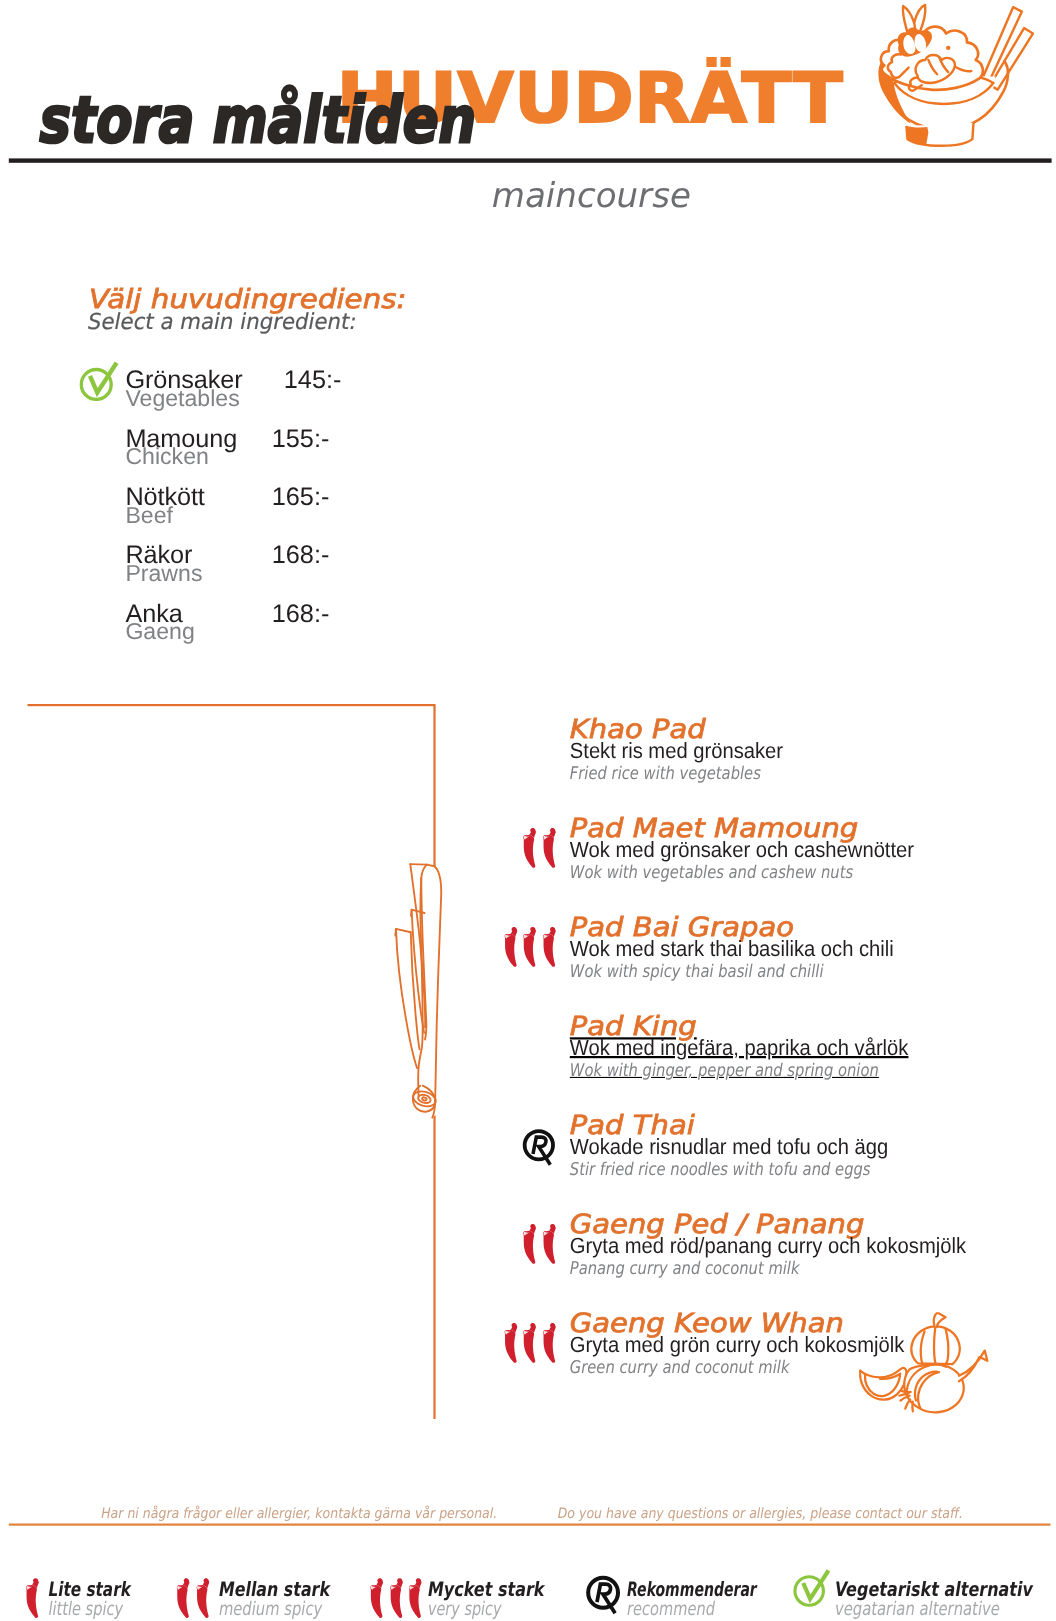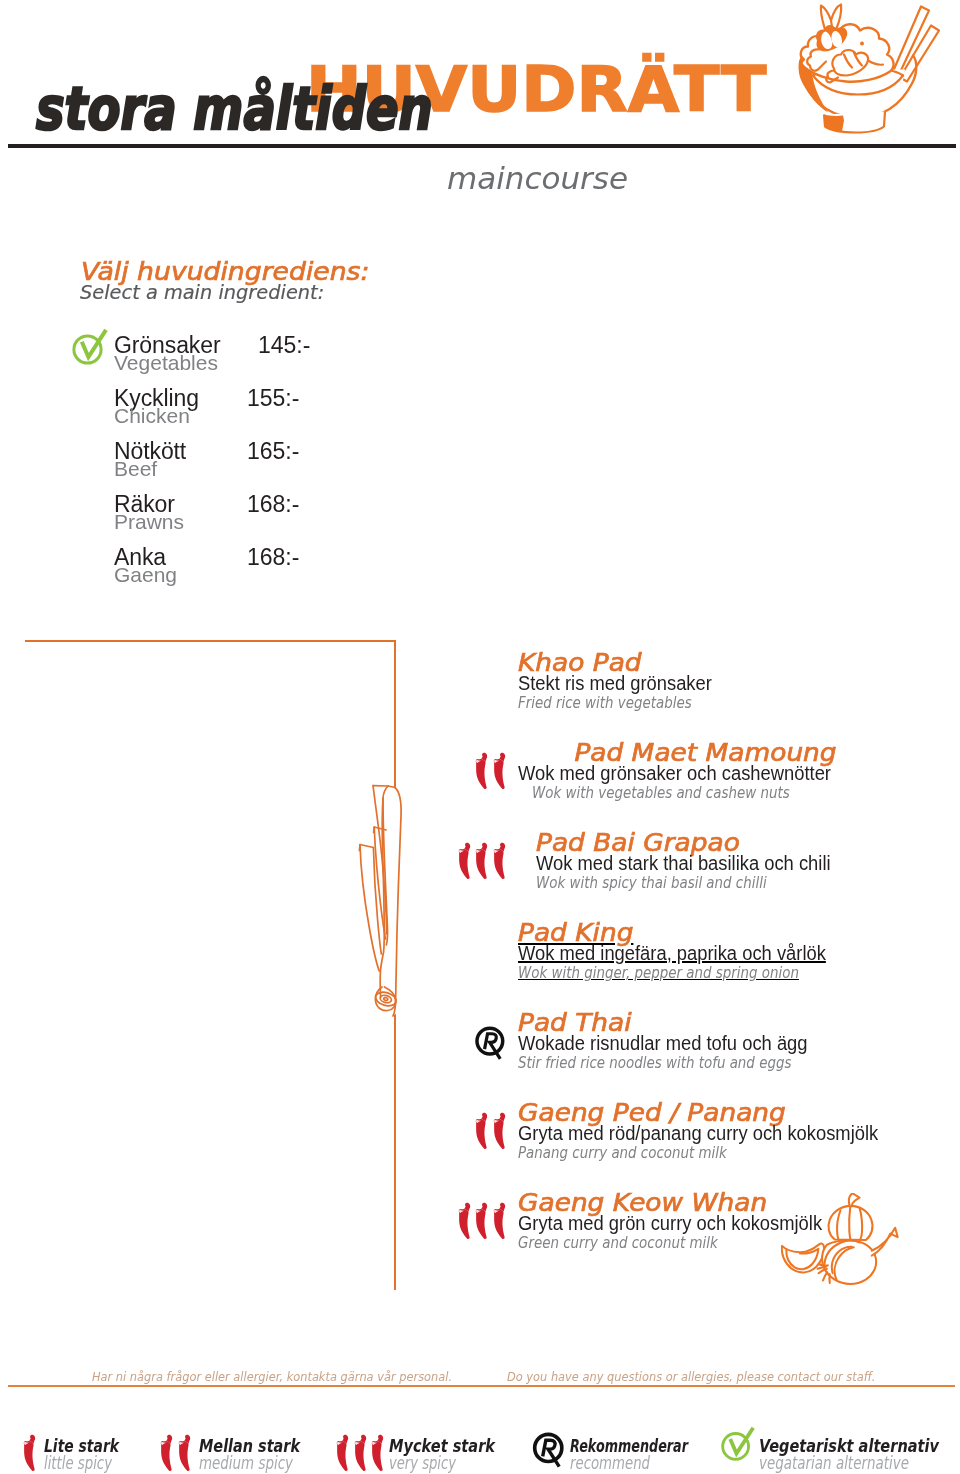--- a/index.html
+++ b/index.html
@@ -120,21 +120,21 @@
     <path d="M11.8 14.8 L18.4 30.0 L36.0 2.8" fill="none" stroke="#8CC63F" stroke-width="4.0" stroke-linecap="butt" stroke-linejoin="miter"></path>
   </svg>
 
   <div id="ing-list">
       <div class="ing" style="left: 114px; top: 334px;">
         <div class="sv">Grönsaker</div>
         <div class="en">Vegetables</div>
         <div class="pr" style="left: 144px;">145:-</div>
       </div>
       <div class="ing" style="left: 114px; top: 387px;">
-        <div class="sv">Kyckling</div>
+        <div class="sv">Mamoung</div>
         <div class="en">Chicken</div>
         <div class="pr" style="left: 133px; text-align: right;">155:-</div>
       </div>
       <div class="ing" style="left: 114px; top: 440px;">
         <div class="sv">Nötkött</div>
         <div class="en">Beef</div>
         <div class="pr" style="left: 133px;">165:-</div>
       </div>
       <div class="ing" style="left: 114px; top: 493px;">
         <div class="sv">Räkor</div>
@@ -183,39 +183,39 @@
       <ellipse cx="32.8" cy="217" rx="2.1" ry="1.3" transform="rotate(16 32.8 217)"></ellipse>
     </g>
   </svg>
 
   <div id="dish-list">
       <div class="dish" style="top: 653px;">
         <div class="t">Khao Pad</div>
         <div class="s">Stekt ris med grönsaker</div>
         <div class="e">Fried rice with vegetables</div>
       </div>
-      <div class="dish" style="top: 743px; text-align: center;">
+      <div class="dish" style="top: 743px;">
         <div class="t">Pad Maet Mamoung</div>
         <div class="s">Wok med grönsaker och cashewnötter</div>
         <div class="e">Wok with vegetables and cashew nuts</div>
       </div>
       <div class="chili-wrap" style="top: 752px; right: 452px;"><svg class="chili" viewBox="0 0 34 80" xmlns="http://www.w3.org/2000/svg">
           <path d="M14.5 14.5 C11.0 15.6 8.0 16.0 5.2 15.4 C3.6 17.0 3.0 19.4 3.4 22.0 C3.8 25.0 3.6 30.0 3.6 35.5 C3.6 42.5 4.4 48.6 6.2 54.4 C8.6 62.0 13.2 69.2 20.0 76.6 C22.4 79.2 26.6 77.0 25.6 73.6 C23.0 64.5 21.5 55.5 21.2 47.2 C20.9 38.4 21.8 31.0 23.3 24.6 C23.9 22.0 23.0 19.2 20.8 17.7 C18.8 16.3 16.6 15.2 14.5 14.5 Z" fill="#D0202E"></path>
           <path d="M18.0 8.0 C16.5 11.0 15.0 13.5 14.5 14.5 C16.8 15.2 19.0 16.4 20.8 17.7 C22.0 18.5 22.8 19.6 23.2 20.8 C24.2 17.0 25.4 13.6 26.6 11.0 C27.8 8.4 26.2 5.4 23.2 5.4 C21.0 5.4 19.0 6.2 18.0 8.0 Z" fill="#D0202E"></path>
           <path d="M23.6 2.4 C20.6 0.8 17.0 2.0 16.2 4.8 C15.5 7.0 16.8 9.2 19.0 9.9 C21.6 10.7 24.6 9.6 25.6 7.4 C26.5 5.4 25.7 3.5 23.6 2.4 Z" fill="#D0202E"></path>
           <path d="M5.2 15.4 C3.2 16.4 2.4 18.4 3.0 20.4 C3.4 21.8 4.6 22.8 6.0 23.0 C7.0 20.4 9.6 18.2 13.4 16.6 C14.6 16.1 15.0 15.2 14.5 14.5 C11.4 15.6 8.0 16.0 5.2 15.4 Z" fill="#D0202E"></path>
           <path d="M5.0 16.0 C6.6 17.8 10.6 18.8 15.0 18.0 C11.6 19.4 8.0 21.2 6.2 23.4 C4.2 22.6 3.2 20.8 3.4 19.0 C3.6 17.4 4.2 16.4 5.0 16.0 Z" fill="#FADCDE"></path>
         </svg><svg class="chili" viewBox="0 0 34 80" xmlns="http://www.w3.org/2000/svg">
           <path d="M14.5 14.5 C11.0 15.6 8.0 16.0 5.2 15.4 C3.6 17.0 3.0 19.4 3.4 22.0 C3.8 25.0 3.6 30.0 3.6 35.5 C3.6 42.5 4.4 48.6 6.2 54.4 C8.6 62.0 13.2 69.2 20.0 76.6 C22.4 79.2 26.6 77.0 25.6 73.6 C23.0 64.5 21.5 55.5 21.2 47.2 C20.9 38.4 21.8 31.0 23.3 24.6 C23.9 22.0 23.0 19.2 20.8 17.7 C18.8 16.3 16.6 15.2 14.5 14.5 Z" fill="#D0202E"></path>
           <path d="M18.0 8.0 C16.5 11.0 15.0 13.5 14.5 14.5 C16.8 15.2 19.0 16.4 20.8 17.7 C22.0 18.5 22.8 19.6 23.2 20.8 C24.2 17.0 25.4 13.6 26.6 11.0 C27.8 8.4 26.2 5.4 23.2 5.4 C21.0 5.4 19.0 6.2 18.0 8.0 Z" fill="#D0202E"></path>
           <path d="M23.6 2.4 C20.6 0.8 17.0 2.0 16.2 4.8 C15.5 7.0 16.8 9.2 19.0 9.9 C21.6 10.7 24.6 9.6 25.6 7.4 C26.5 5.4 25.7 3.5 23.6 2.4 Z" fill="#D0202E"></path>
           <path d="M5.2 15.4 C3.2 16.4 2.4 18.4 3.0 20.4 C3.4 21.8 4.6 22.8 6.0 23.0 C7.0 20.4 9.6 18.2 13.4 16.6 C14.6 16.1 15.0 15.2 14.5 14.5 C11.4 15.6 8.0 16.0 5.2 15.4 Z" fill="#D0202E"></path>
           <path d="M5.0 16.0 C6.6 17.8 10.6 18.8 15.0 18.0 C11.6 19.4 8.0 21.2 6.2 23.4 C4.2 22.6 3.2 20.8 3.4 19.0 C3.6 17.4 4.2 16.4 5.0 16.0 Z" fill="#FADCDE"></path>
         </svg></div>
-      <div class="dish" style="top: 833px; margin-left: 18px;">
+      <div class="dish" style="top: 833px;">
         <div class="t">Pad Bai Grapao</div>
         <div class="s">Wok med stark thai basilika och chili</div>
         <div class="e">Wok with spicy thai basil and chilli</div>
       </div>
       <div class="chili-wrap" style="top: 842px; right: 452px;"><svg class="chili" viewBox="0 0 34 80" xmlns="http://www.w3.org/2000/svg">
           <path d="M14.5 14.5 C11.0 15.6 8.0 16.0 5.2 15.4 C3.6 17.0 3.0 19.4 3.4 22.0 C3.8 25.0 3.6 30.0 3.6 35.5 C3.6 42.5 4.4 48.6 6.2 54.4 C8.6 62.0 13.2 69.2 20.0 76.6 C22.4 79.2 26.6 77.0 25.6 73.6 C23.0 64.5 21.5 55.5 21.2 47.2 C20.9 38.4 21.8 31.0 23.3 24.6 C23.9 22.0 23.0 19.2 20.8 17.7 C18.8 16.3 16.6 15.2 14.5 14.5 Z" fill="#D0202E"></path>
           <path d="M18.0 8.0 C16.5 11.0 15.0 13.5 14.5 14.5 C16.8 15.2 19.0 16.4 20.8 17.7 C22.0 18.5 22.8 19.6 23.2 20.8 C24.2 17.0 25.4 13.6 26.6 11.0 C27.8 8.4 26.2 5.4 23.2 5.4 C21.0 5.4 19.0 6.2 18.0 8.0 Z" fill="#D0202E"></path>
           <path d="M23.6 2.4 C20.6 0.8 17.0 2.0 16.2 4.8 C15.5 7.0 16.8 9.2 19.0 9.9 C21.6 10.7 24.6 9.6 25.6 7.4 C26.5 5.4 25.7 3.5 23.6 2.4 Z" fill="#D0202E"></path>
           <path d="M5.2 15.4 C3.2 16.4 2.4 18.4 3.0 20.4 C3.4 21.8 4.6 22.8 6.0 23.0 C7.0 20.4 9.6 18.2 13.4 16.6 C14.6 16.1 15.0 15.2 14.5 14.5 C11.4 15.6 8.0 16.0 5.2 15.4 Z" fill="#D0202E"></path>
           <path d="M5.0 16.0 C6.6 17.8 10.6 18.8 15.0 18.0 C11.6 19.4 8.0 21.2 6.2 23.4 C4.2 22.6 3.2 20.8 3.4 19.0 C3.6 17.4 4.2 16.4 5.0 16.0 Z" fill="#FADCDE"></path>

